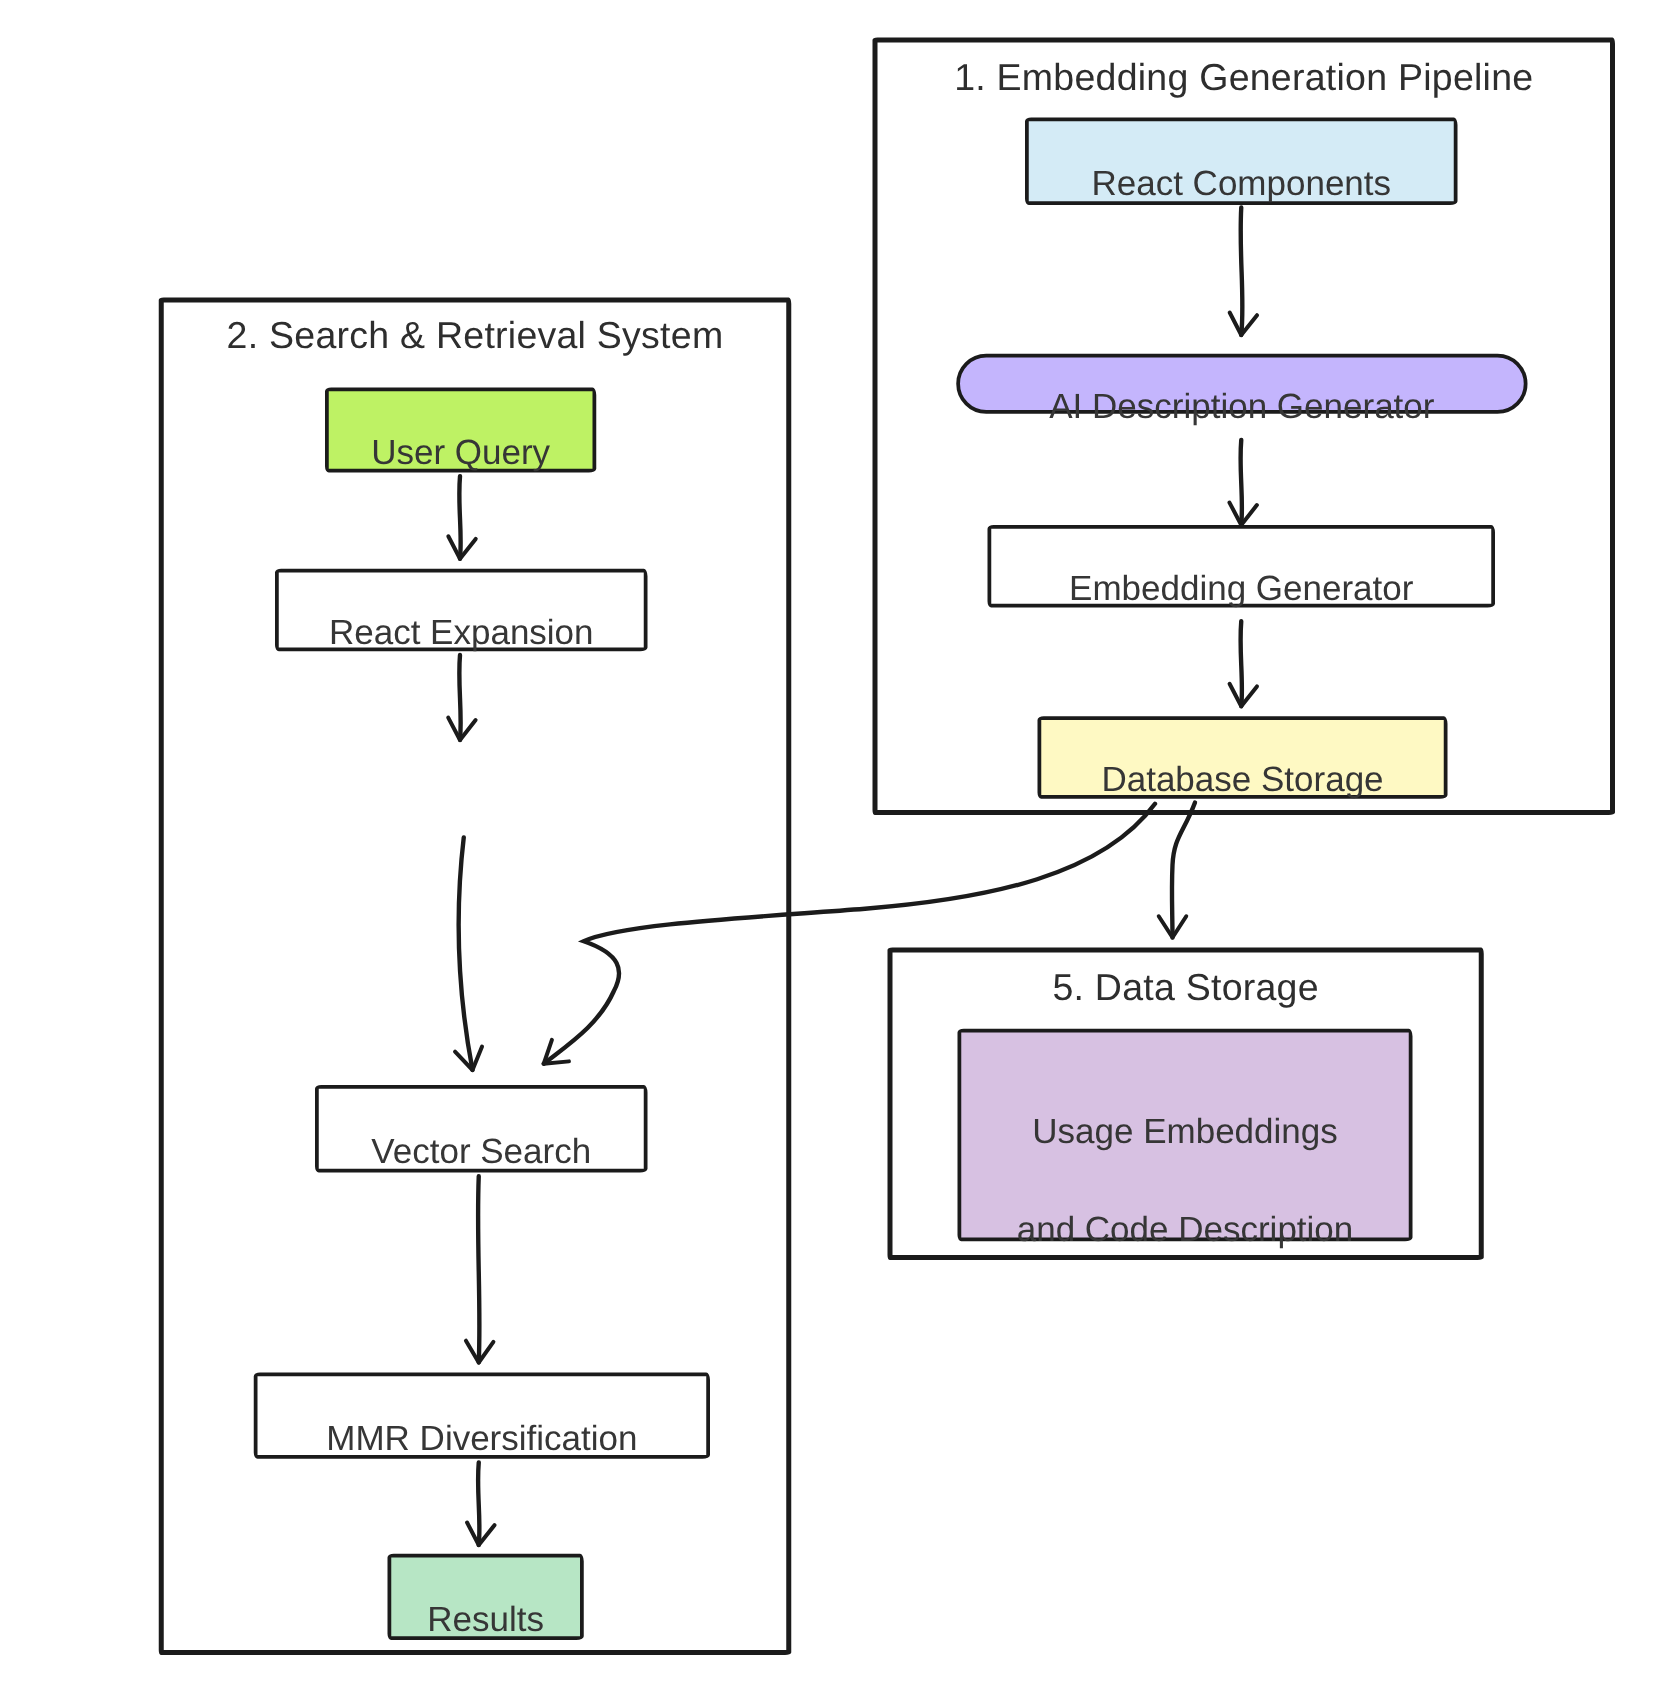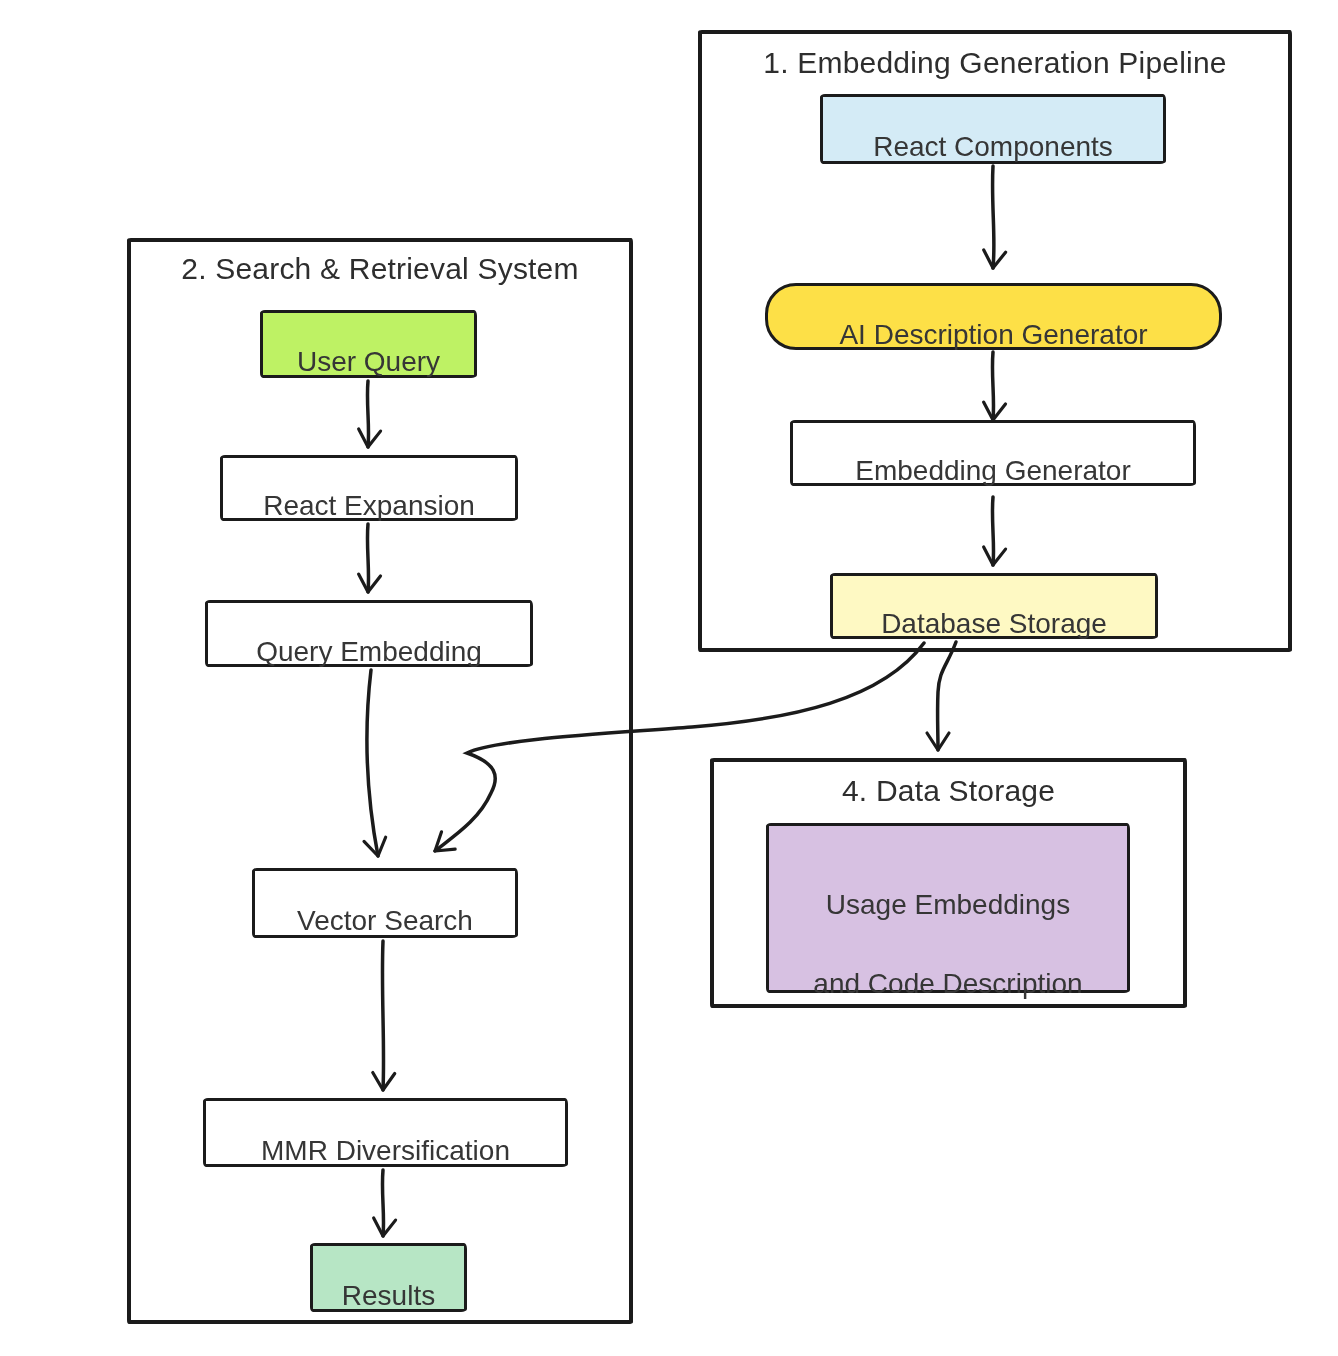--- a/index.html
+++ b/index.html
@@ -93,50 +93,47 @@
 
   <section class="group" style="left:698px; top:30px; width:594px; height:622px;">
     <h2 class="group-title" style="top:12px;">1. Embedding Generation Pipeline</h2>
   </section>
 
   <section class="group" style="left:127px; top:238px; width:506px; height:1086px;">
     <h2 class="group-title" style="top:10px;">2. Search &amp; Retrieval System</h2>
   </section>
 
   <section class="group" style="left:710px; top:758px; width:477px; height:250px;">
-    <h2 class="group-title" style="top:12px;">4. Data Storage</h2>
+    <h2 class="group-title" style="top:12px;">5. Data Storage</h2>
   </section>
 
   <div class="node" style="left: 820px; top: 94px; width: 346px; height: 70px; background: rgb(212, 235, 246);">
     <span>React Components</span>
   </div>
 
-  <div class="node" style="left: 765px; top: 283px; width: 457px; height: 67px; background: #fde047; border-radius: 31px;">
+  <div class="node" style="left: 765px; top: 283px; width: 457px; height: 48px; background: #c4b5fd; border-radius: 31px;">
     <span>AI Description Generator</span>
   </div>
 
   <div class="node" style="left: 790px; top: 420px; width: 406px; height: 66px; background: rgb(255, 255, 255);">
     <span>Embedding Generator</span>
   </div>
 
   <div class="node" style="left: 830px; top: 573px; width: 328px; height: 66px; background: #fef9c3;">
     <span>Database Storage</span>
   </div>
 
   <div class="node" style="left: 260px; top: 310px; width: 217px; height: 68px; background: #bef264;">
     <span>User Query</span>
   </div>
 
   <div class="node" style="left: 220px; top: 455px; width: 298px; height: 66px; background: rgb(255, 255, 255);">
     <span>React Expansion</span>
   </div>
 
-  <div class="node" style="left: 205px; top: 600px; width: 328px; height: 67px; background: rgb(255, 255, 255);">
-    <span>Query Embedding</span>
-  </div>
 
   <div class="node" style="left: 252px; top: 868px; width: 266px; height: 70px; background: rgb(255, 255, 255);">
     <span>Vector Search</span>
   </div>
 
   <div class="node" style="left: 203px; top: 1098px; width: 365px; height: 69px; background: rgb(255, 255, 255);">
     <span>MMR Diversification</span>
   </div>
 
   <div class="node" style="left: 310px; top: 1243px; width: 157px; height: 69px; background: rgb(183, 230, 197);">

